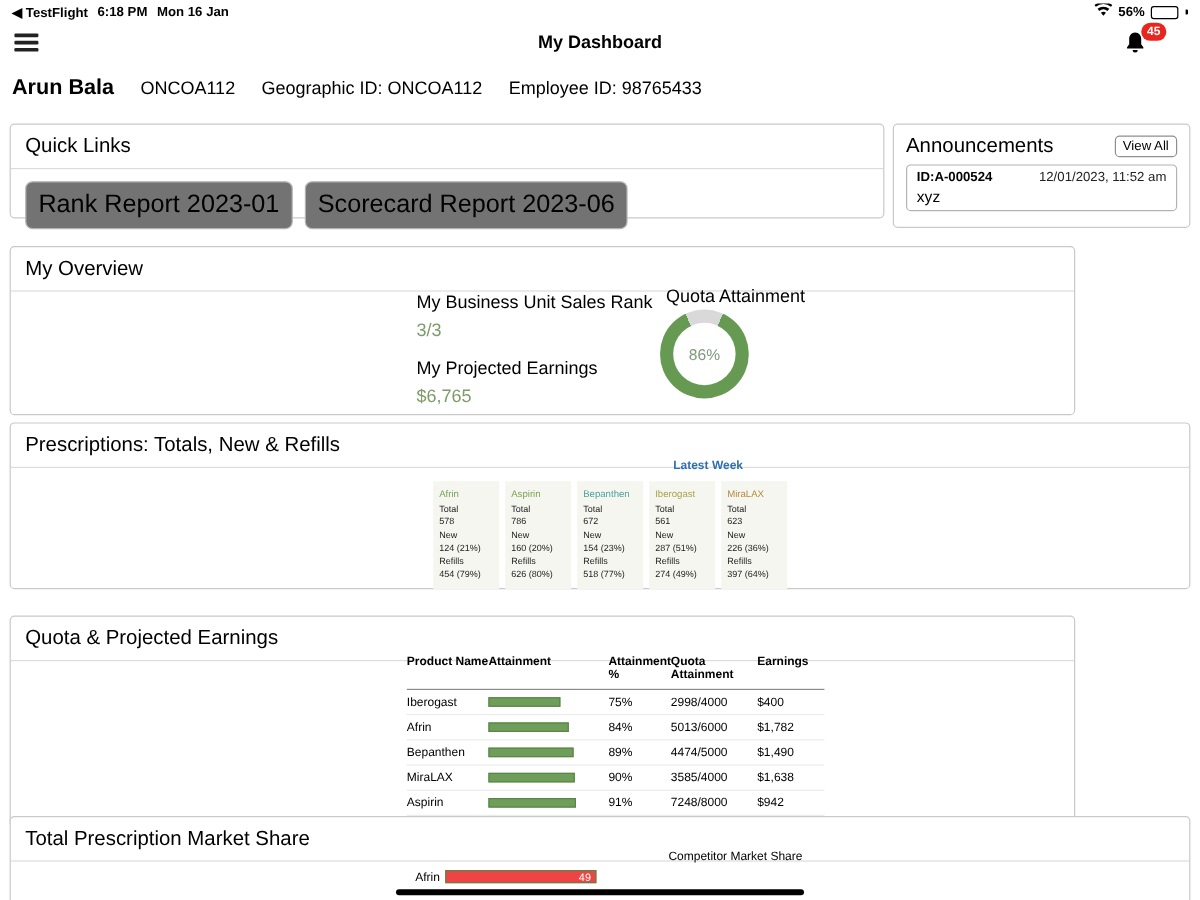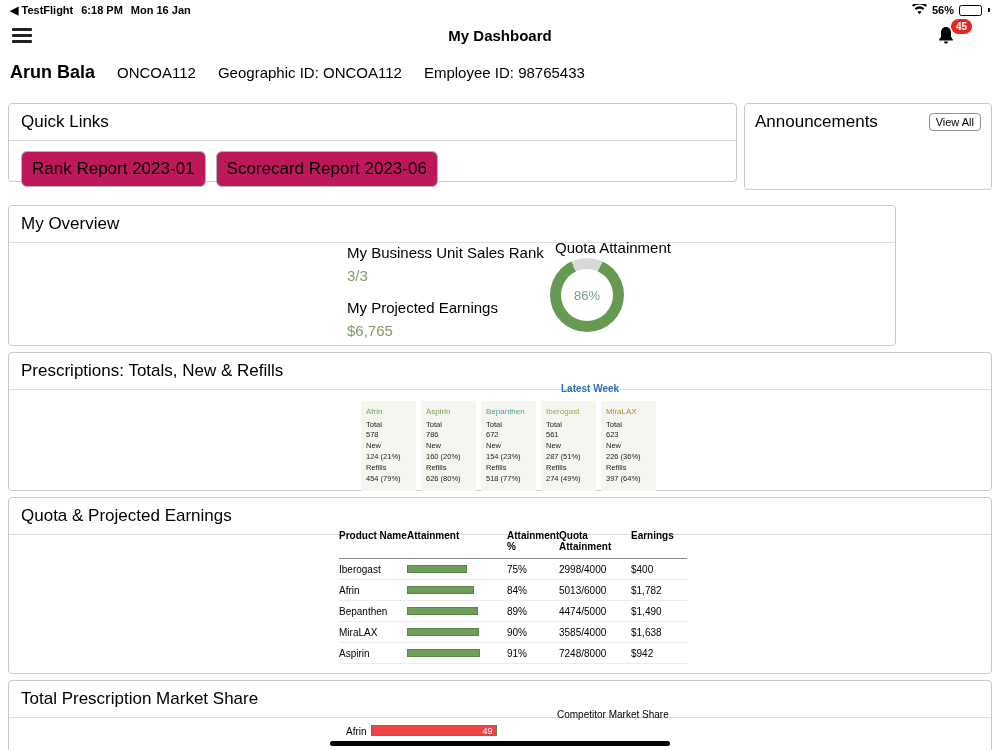--- a/index.html
+++ b/index.html
@@ -33,21 +33,21 @@
   }
   
   .user-row{ position:absolute; top:62px; left:10px; display:flex; gap:22px; align-items:baseline; }
   .user-name{ font-size:18px; font-weight:700; }
   .user-meta{ font-size:15px; }
   
   .panel{ position:absolute; background:#fff; border:1px solid #c9c9c9; border-radius:4px; }
   .panel-header{ padding:8px 12px; font-size:17px; border-bottom:1px solid #dcdcdc; }
   
   .ql-body{ padding:10px 12px; display:flex; gap:10px; }
-  .ql-btn{ border:1px solid #b3b3b3; border-radius:6px; padding:7px 10px; font-size:17px; background:#be185d; cursor:pointer; }
+  .ql-btn{ border:1px solid #b3b3b3; border-radius:6px; padding:7px 10px; font-size:21px; background:#737373; cursor:pointer; }
   
   .ann-header{ display:flex; justify-content:space-between; align-items:center; padding:8px 10px 5px 10px; }
   .ann-title{ font-size:17px; }
   .view-all{ border:1px solid #8f8f8f; border-radius:4px; background:#fff; font-size:11px; padding:2px 6px; cursor:pointer; }
   .ann-item{ margin:0 10px; border:1px solid #b3b3b3; border-radius:4px; padding:4px 8px; }
   .ann-item-top{ display:flex; justify-content:space-between; align-items:baseline; }
   .ann-id{ font-size:11px; font-weight:700; }
   .ann-time{ font-size:11px; color:#222; }
   .ann-text{ font-size:13px; padding-top:2px; }
   
@@ -132,20 +132,27 @@
   <div class="ql-body">
     <button class="ql-btn">Rank Report 2023-01</button>
     <button class="ql-btn">Scorecard Report 2023-06</button>
   </div>
 </div>
 
 <div class="panel" style="left:744px; top:103px; width:248px; height:87px;">
   <div class="ann-header">
     <span class="ann-title">Announcements</span>
     <button class="view-all">View All</button>
+  </div>
+  <div class="ann-item">
+    <div class="ann-item-top">
+      <span class="ann-id">ID:A-000524</span>
+      <span class="ann-time">12/01/2023, 11:52 am</span>
+    </div>
+    <div class="ann-text">xyz</div>
   </div>
 </div>
 
 <div class="panel" style="left:8px; top:205px; width:888px; height:141px;">
   <div class="panel-header">My Overview</div>
   <span class="ov-label" style="left:338px; top:38px;">My Business Unit Sales Rank</span>
   <span class="ov-value" style="left:338px; top:61px;">3/3</span>
   <span class="ov-label" style="left:338px; top:93px;">My Projected Earnings</span>
   <span class="ov-value" style="left:338px; top:116px;">$6,765</span>
   <span class="ov-label" style="left:546px; top:33px;">Quota Attainment</span>
@@ -201,21 +208,21 @@
       <div>Total</div>
       <div>623</div>
       <div>New</div>
       <div>226 (36%)</div>
       <div>Refills</div>
       <div>397 (64%)</div>
     </div>
   </div>
 </div>
 
-<div class="panel" style="left:8px; top:497px; width:984px; height:177px;">
+<div class="panel" style="left:8px; top:513px; width:888px; height:177px;">
   <div class="panel-header">Quota &amp; Projected Earnings</div>
   <div class="qt-table">
     <div class="qt-head">
       <span class="c-product">Product Name</span>
       <span class="c-bar">Attainment</span>
       <span class="c-pct">Attainment %</span>
       <span class="c-quota" style="width:55px; margin-right:17px;">Quota Attainment</span>
       <span class="c-earn">Earnings</span>
     </div>
     <div class="qt-row">

